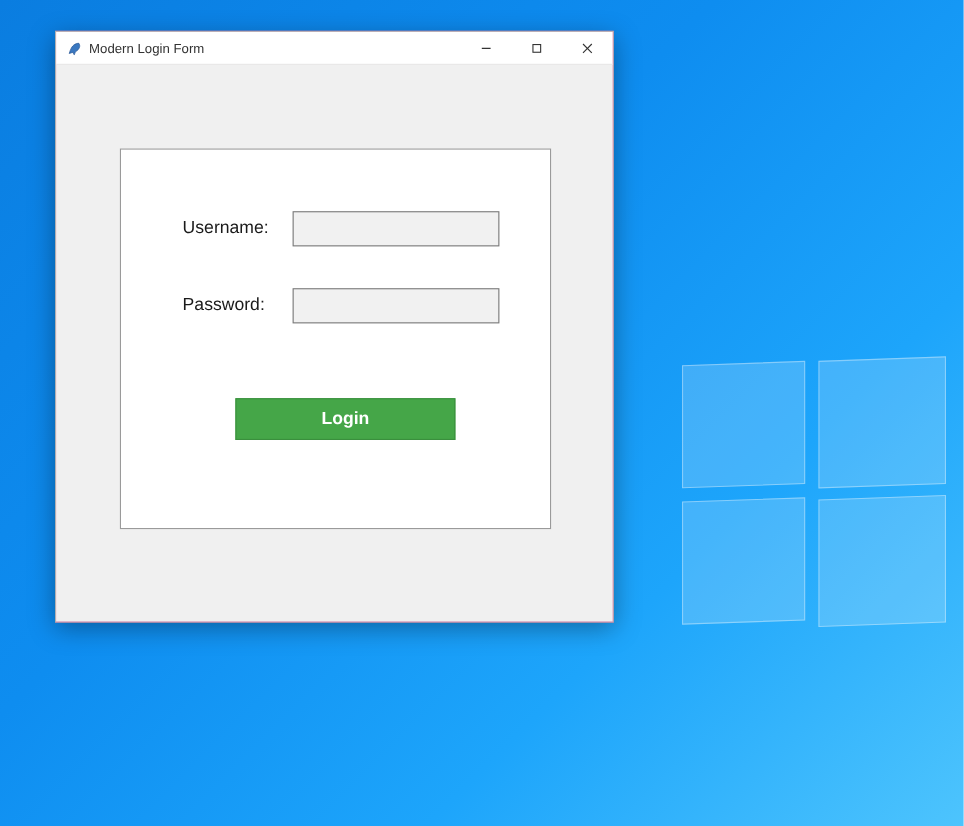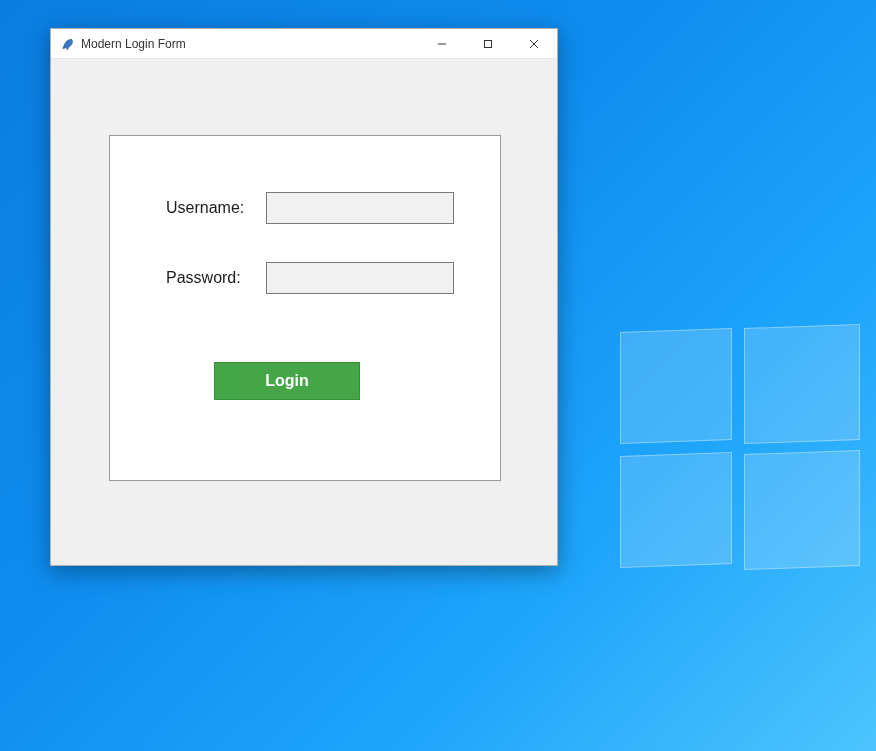--- a/index.html
+++ b/index.html
@@ -112,21 +112,21 @@
       background: #f1f1f1;
       border: 1px solid #7a7a7a;
       font-size: 14px;
       padding: 0 6px;
       outline: none;
     }
     .login-button {
       position: absolute;
       left: 104px;
       top: 226px;
-      width: 146px;
+      width: 200px;
       height: 38px;
       background: #45a648;
       border: 1px solid #3a8f3d;
       color: #ffffff;
       font-size: 16px;
       font-weight: 600;
       cursor: pointer;
     }
   </style>
 </head>

